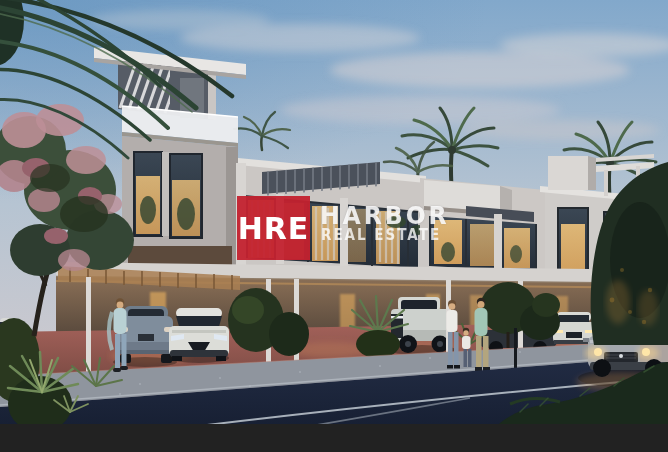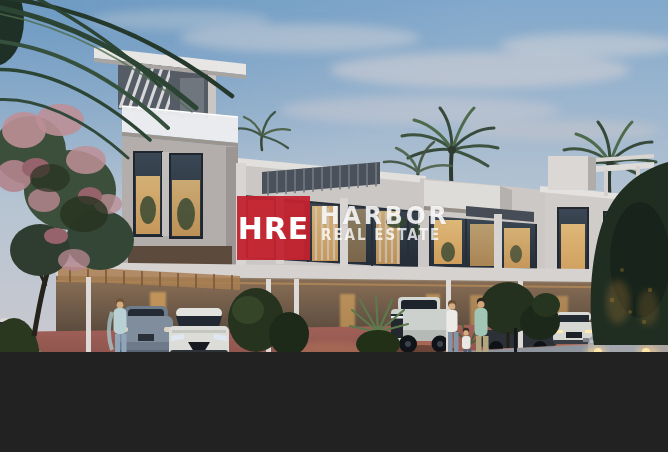--- a/index.html
+++ b/index.html
@@ -1,16 +1,16 @@
 <!DOCTYPE html>
 <html><head>
 <meta charset="utf-8">
 <style>
   html,body{margin:0;padding:0;background:#222;}
-  #canvas{position:relative;width:668px;height:352px;overflow:hidden;
+  #canvas{position:relative;width:668px;height:424px;overflow:hidden;
           font-family:"DejaVu Sans","Liberation Sans",sans-serif;background:#b6c4d2;}
   #scene{position:absolute;left:0;top:0;width:668px;height:452px;display:block;}
   .wm{position:absolute;font-weight:bold;white-space:nowrap;}
   #wm-logo{left:237px;top:196px;width:73px;height:64px;background:rgba(195,34,47,.95);
            color:#fff;display:flex;align-items:center;justify-content:center;
            font-size:30px;letter-spacing:1px;}
   #wm-line1{left:320px;top:202px;font-size:24px;letter-spacing:3px;
             color:rgba(255,255,255,.85);transform:scaleX(.98);transform-origin:left top;
             text-shadow:0 0 2px rgba(120,120,130,.35);}
   #wm-line2{left:321px;top:226px;font-size:15px;letter-spacing:2.2px;

